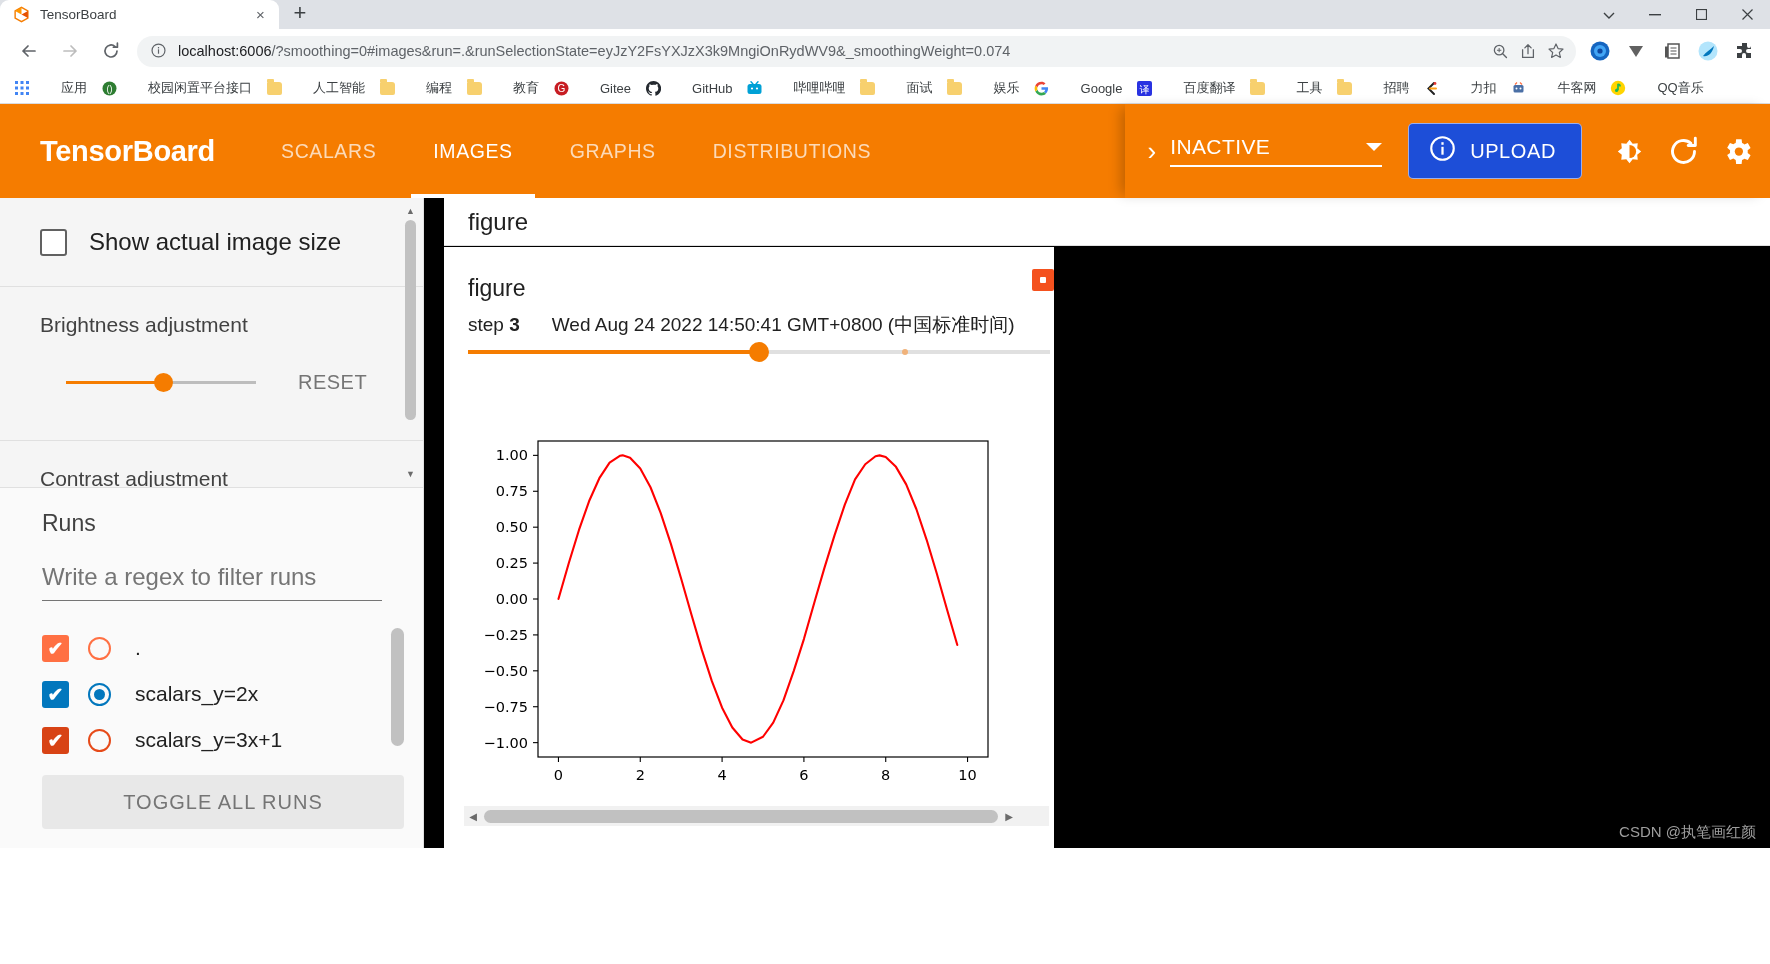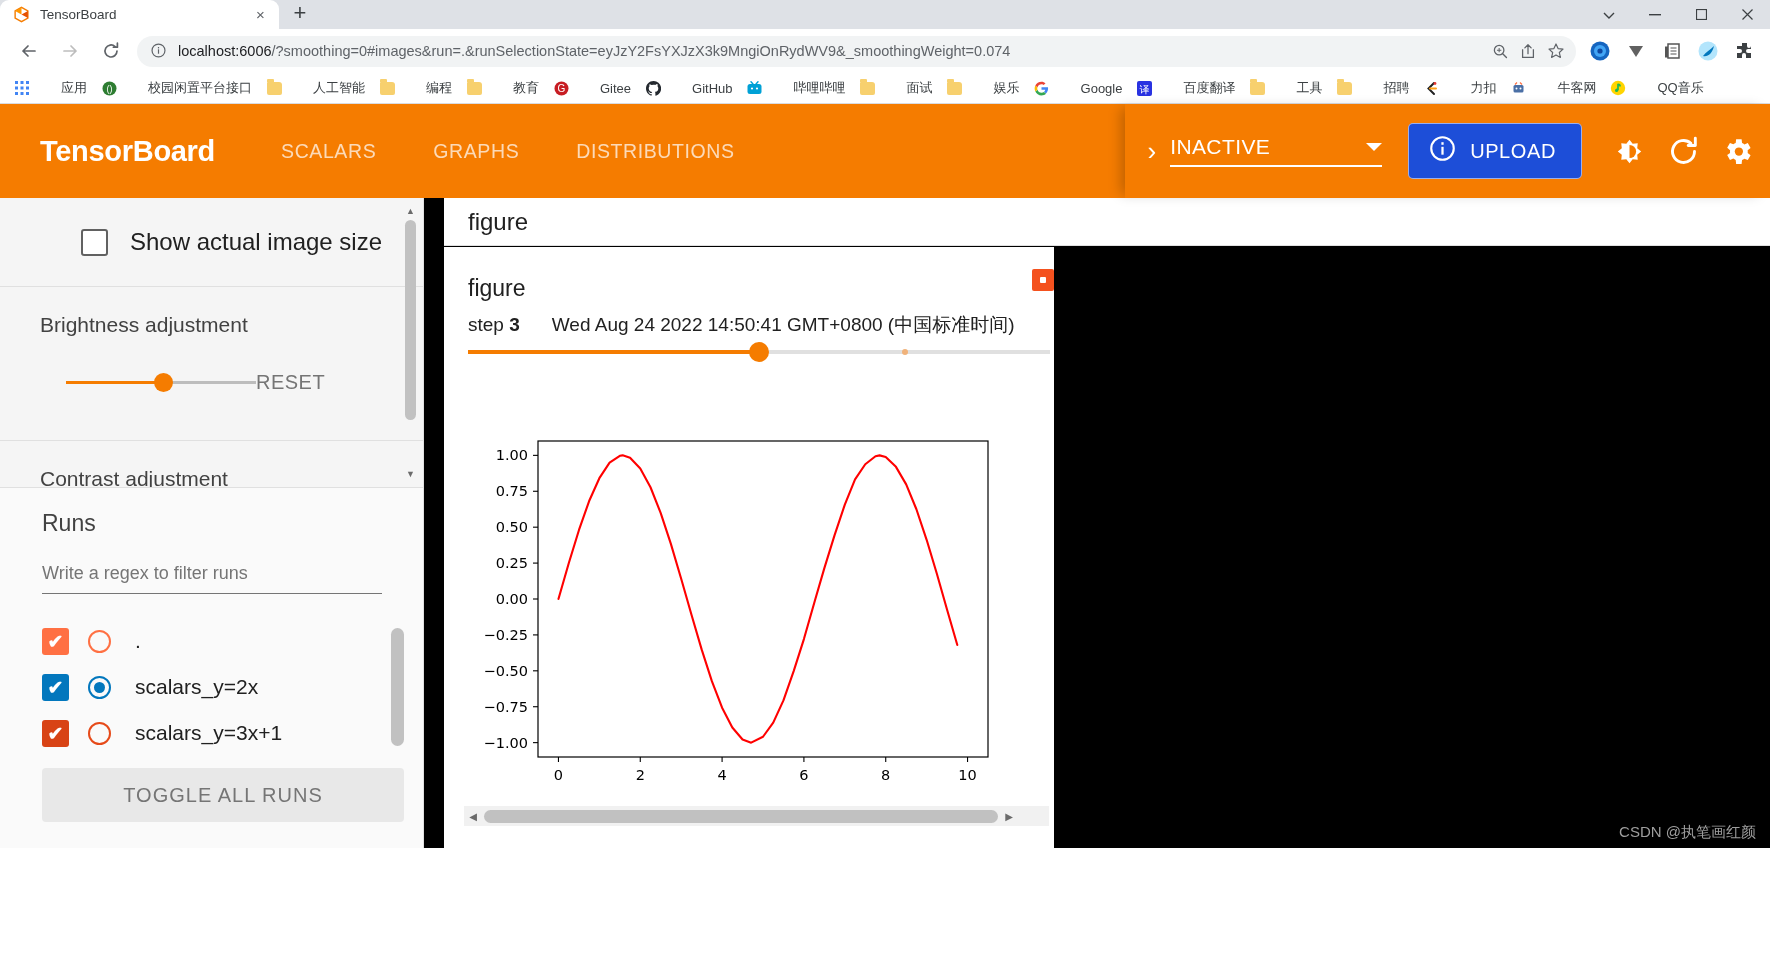--- a/index.html
+++ b/index.html
@@ -148,58 +148,58 @@
   .sidebar {
     width: 424px; flex: none; background: #fafafa;
     border-right: 1px solid #e0e0e0; display: flex; flex-direction: column;
     position: relative;
   }
   .settings-pane {
     height: 290px; position: relative; overflow: hidden;
     border-bottom: 1px solid #e0e0e0; background:#f5f5f5;
   }
   .opt-row {
-    display: flex; align-items: center; padding: 30px 0 30px 40px; justify-content: center;
+    display: flex; align-items: center; padding: 30px 0 30px 40px;
   }
   .chk-box {
     width: 27px; height: 27px; border: 2.5px solid #616161;
     border-radius: 3px; flex: none; margin-right: 22px; background: #fff;
   }
   .opt-label { font-size: 24px; color: #212121; }
   .hr { height: 1px; background: #e0e0e0; margin: 0; }
   .adj-block { padding: 26px 0 0 40px; }
   .adj-title { font-size: 21px; color: #424242; margin-bottom: 34px; }
   .slider-row { display: flex; align-items: center; padding-right: 24px; }
   .sl-track {
     width: 190px; height: 3px; background: #bdbdbd;
     position: relative; margin-left: 26px; flex: none;
   }
   .sl-fill { position: absolute; left:0; top:0; height: 3px; background: #f57c00; width: 97px; }
   .sl-knob {
     position: absolute; left: 88px; top: -8px; width: 19px; height: 19px;
     border-radius: 50%; background: #f57c00;
   }
-  .reset-btn { font-size: 20px; color: #757575; letter-spacing: 0.5px; }
+  .reset-btn { margin-left: 42px; font-size: 20px; color: #757575; letter-spacing: 0.5px; }
   .settings-scroll {
     position: absolute; right: 5px; top: 6px; width: 15px; bottom: 6px;
   }
   .ss-arrow {
     width: 15px; height: 14px; display:flex; align-items:center; justify-content:center;
     color:#6b6b6b; font-size:9px;
   }
   .ss-bar {
     position:absolute; left:2px; top:16px; width: 11px; height: 200px;
     background: #c1c1c1; border-radius: 6px;
   }
 
   .runs-pane { flex: 1; padding: 22px 0 0 42px; position: relative; }
   .runs-title { font-size: 23px; color: #424242; margin-bottom: 26px; }
   .regex-input {
     width: 340px; border-bottom: 1px solid #757575; padding-bottom: 9px;
-    font-size: 18px; color: #757575; margin-bottom: 24px;
+    font-size: 24px; color: #757575; margin-bottom: 24px;
   }
   .run-row { display: flex; align-items: center; height: 46px; }
   .run-chk {
     width: 27px; height: 27px; border-radius: 3px; flex: none;
     display: flex; align-items: center; justify-content: center;
     color: #fff; font-size: 19px; font-weight: bold; line-height: 1;
   }
   .run-radio {
     width: 23px; height: 23px; border-radius: 50%; border: 2.5px solid;
     margin-left: 19px; flex: none;
@@ -534,20 +534,21 @@
         </svg>
       </span>
       <span class="bm-label">QQ音乐</span>
     </div>
   </div>
 
   <div class="tb-header">
     <div class="tb-logo">TensorBoard</div>
     <div class="tb-tabs">
       <div class="tb-tab">SCALARS</div>
+      <div class="tb-tab active">IMAGES</div>
       <div class="tb-tab">GRAPHS</div>
       <div class="tb-tab">DISTRIBUTIONS</div>
     </div>
     <div class="tb-right">
       <div class="tb-chevron">›</div>
       <div class="tb-select">
         <span class="tb-select-val">INACTIVE</span>
         <span class="tb-caret"></span>
       </div>
       <div class="tb-upload">

